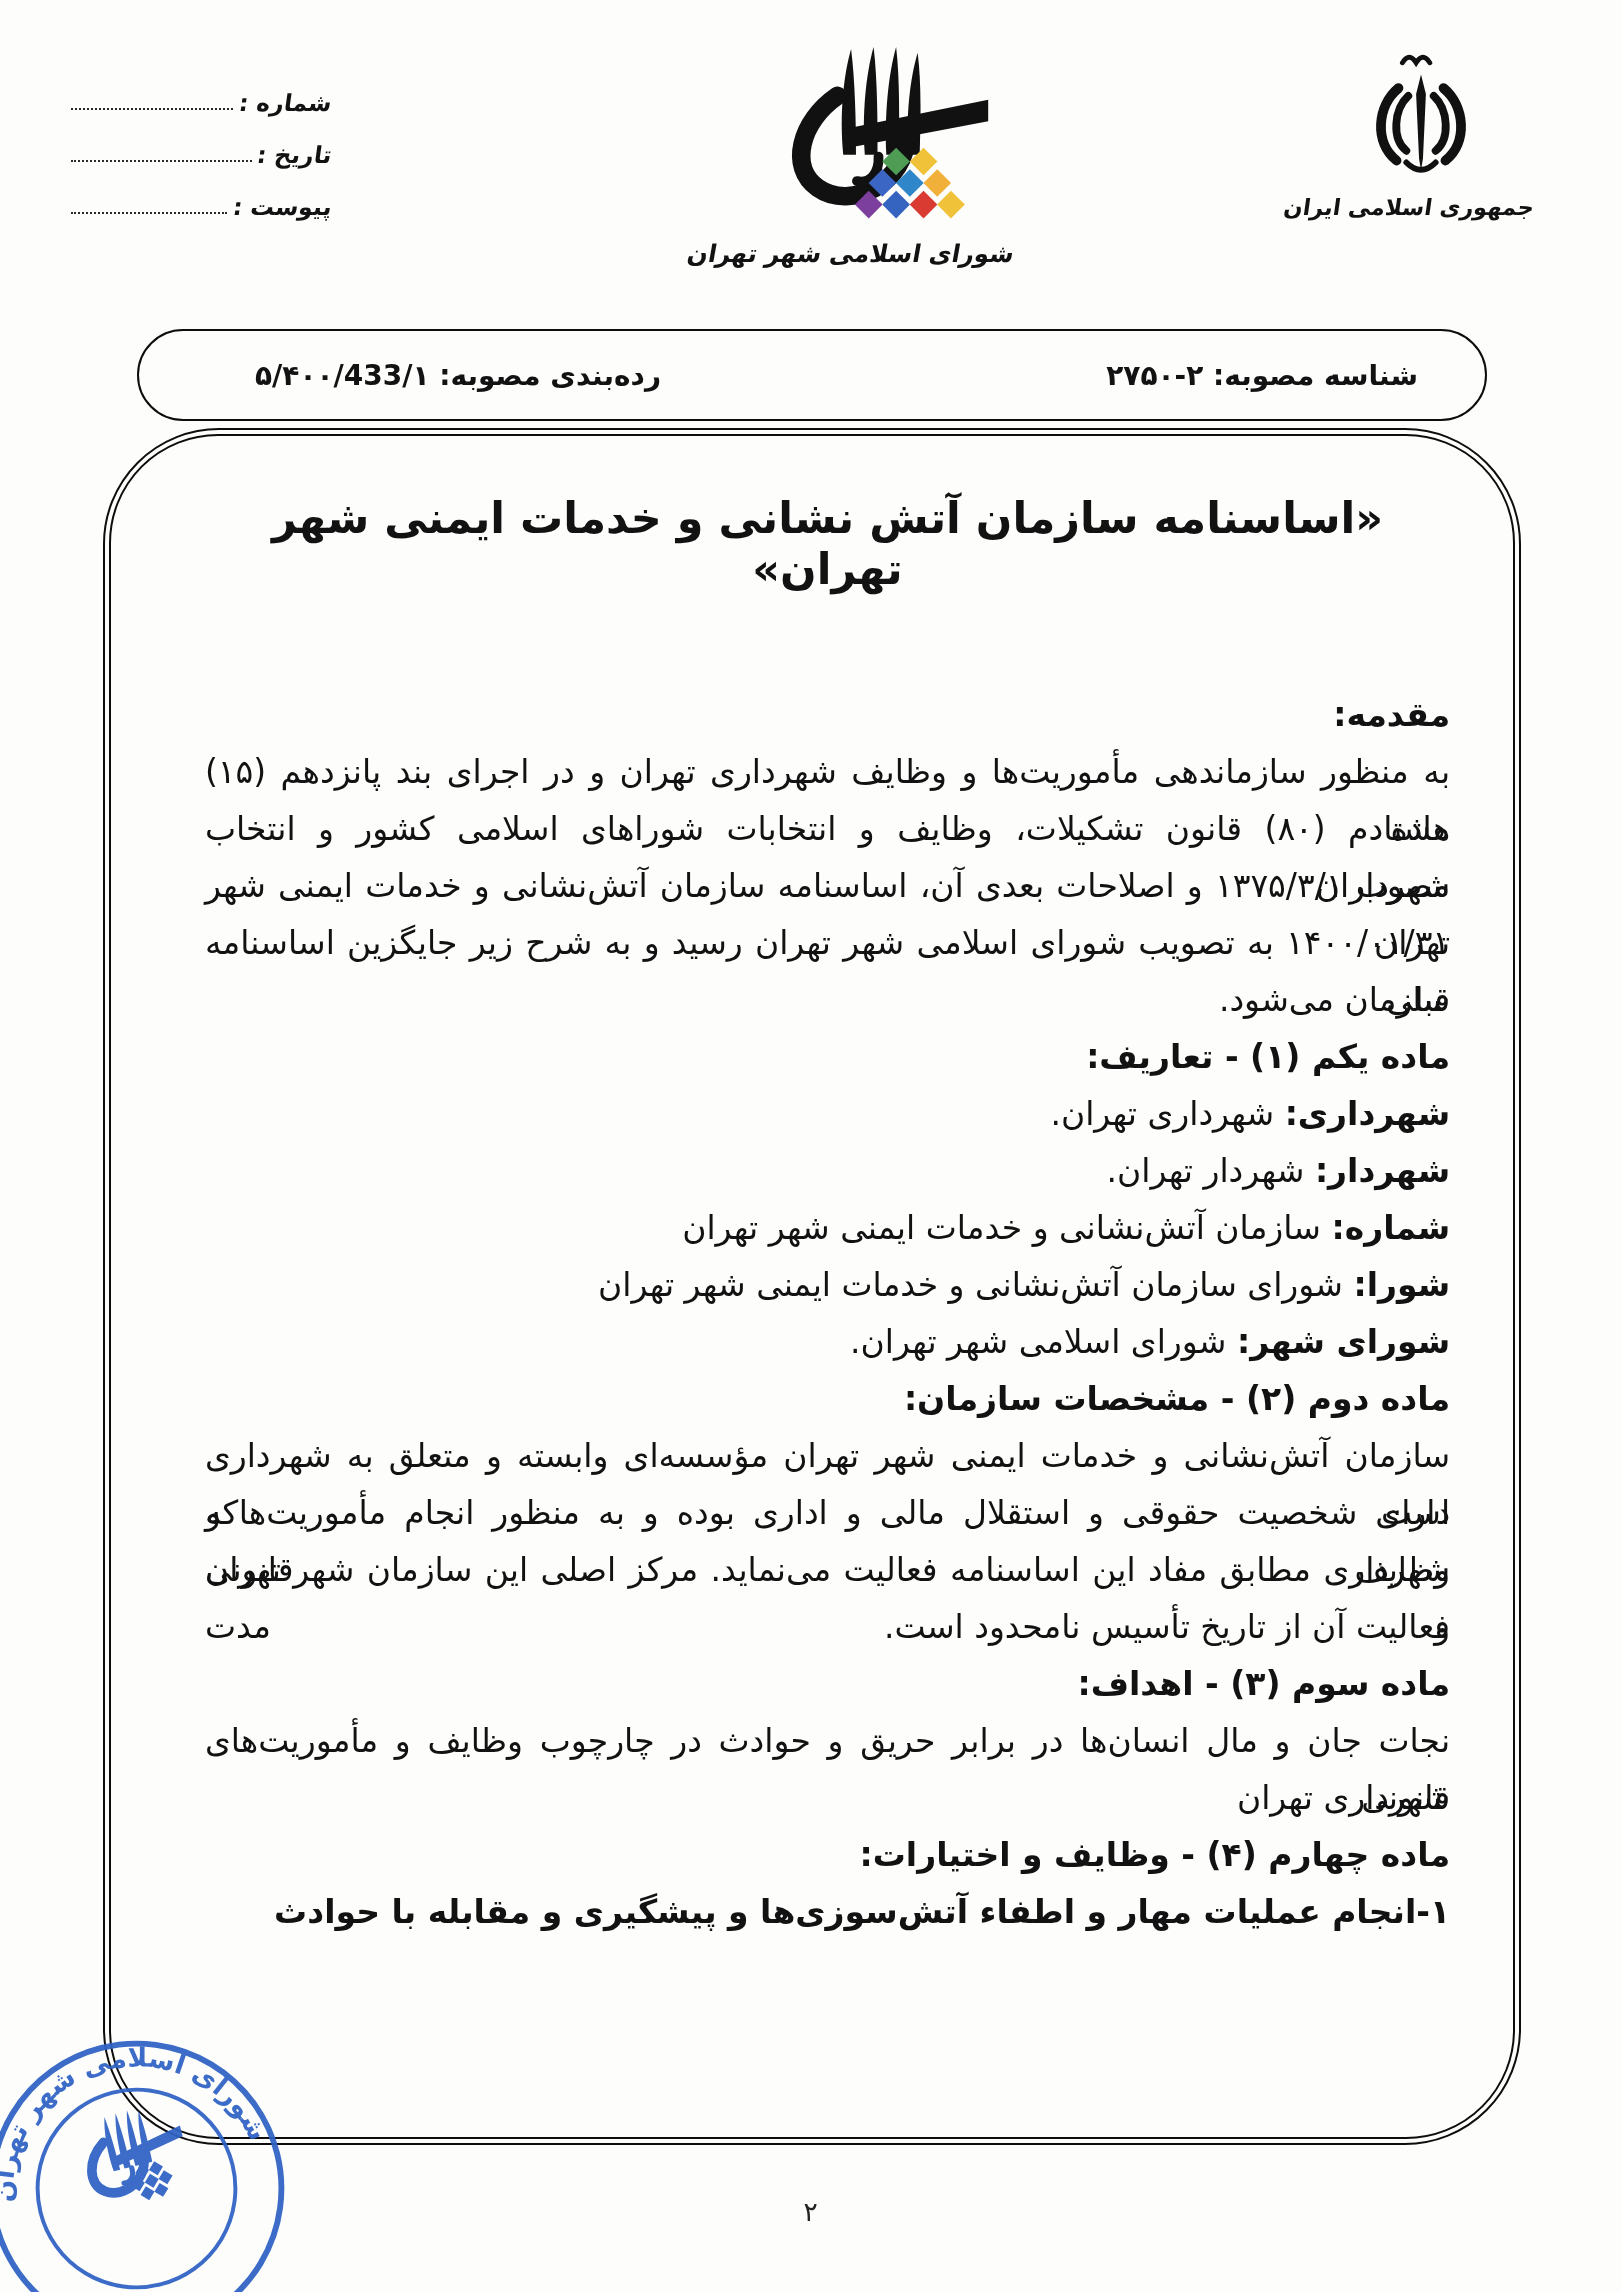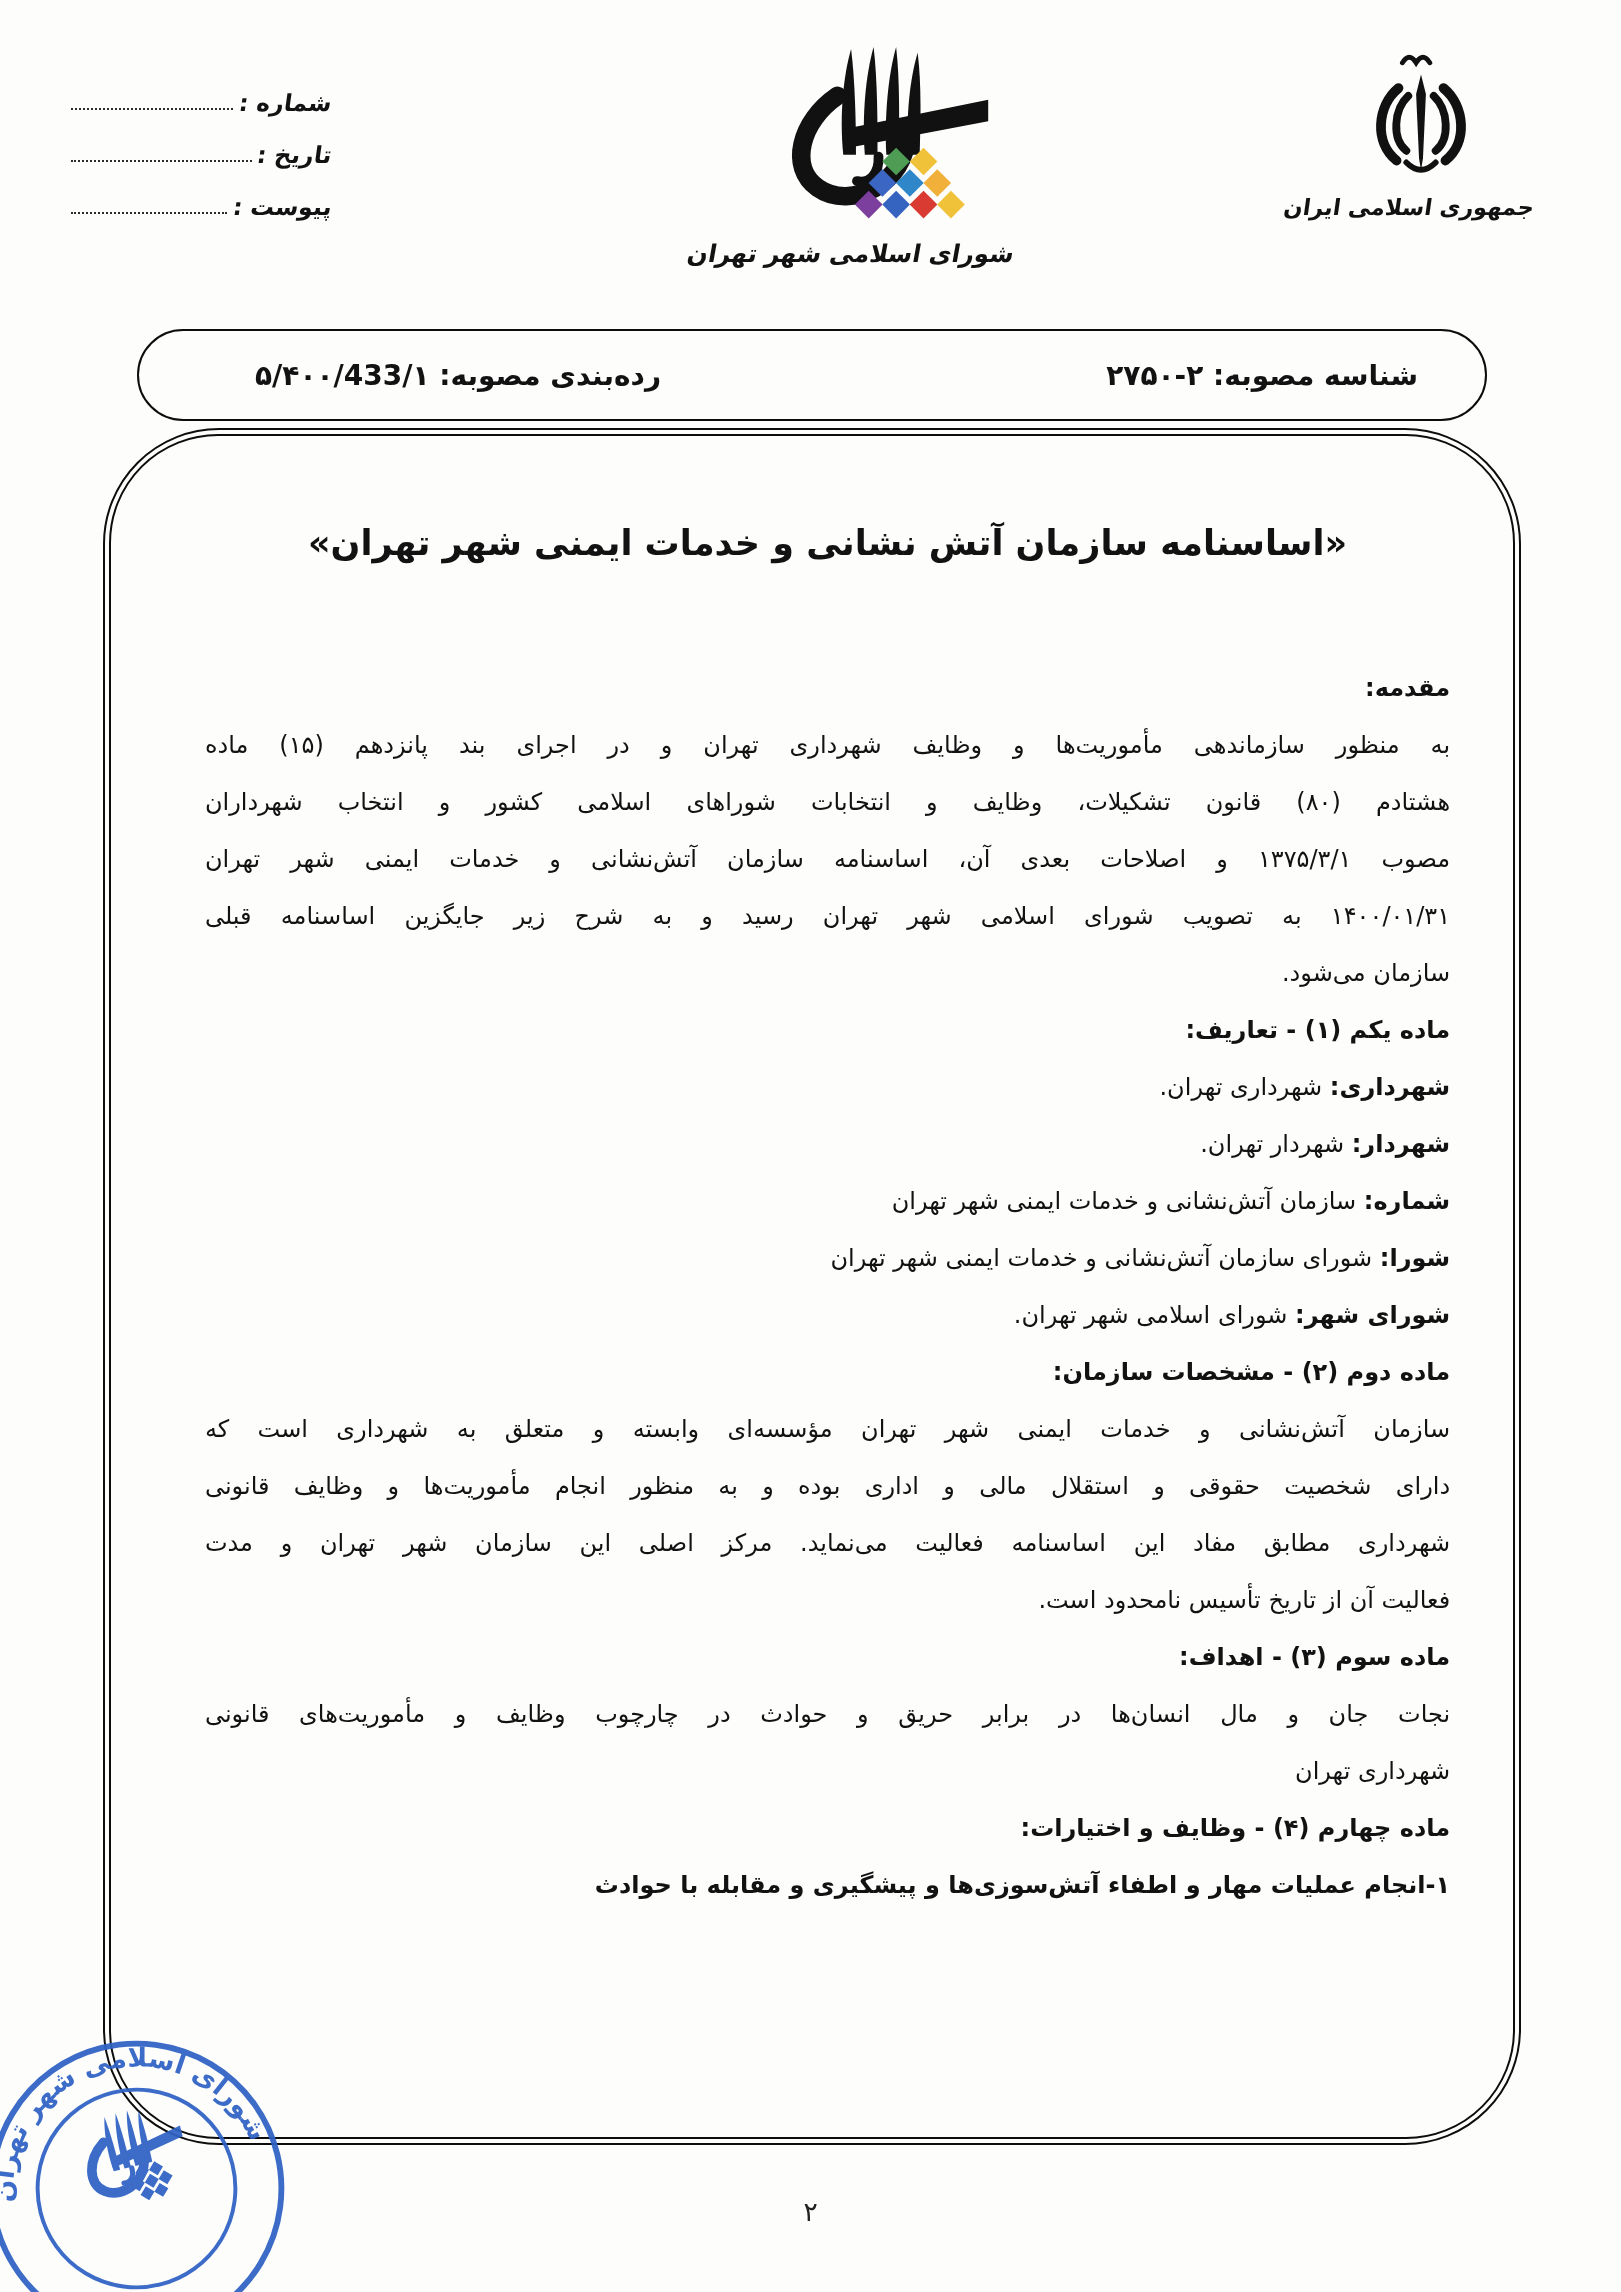--- a/index.html
+++ b/index.html
@@ -40,26 +40,26 @@
   
   .main-box{
     position:absolute; top:428px; left:103px; width:1418px; height:1717px;
     border:2.9px solid #0d0d0d; border-radius:116px; box-sizing:border-box;
   }
   .main-box-inner{
     position:absolute; inset:3.9px; border:2.5px solid #0d0d0d; border-radius:109px;
     box-sizing:border-box; padding:0 63px 0 94px; overflow:hidden;
   }
   .doc-title{
-    margin:82px 0 0 0; text-align:center; font-weight:700;
-    font-size:35px; line-height:51px;
+    margin:57px 0 0 0; text-align:center; font-weight:700;
+    font-size:43px; line-height:51px;
   }
   .doc-body{margin-top:91px;}
   .line{
-    height:57px; line-height:57px; font-size:24px; text-align:right;
+    height:57px; line-height:57px; font-size:33px; text-align:right;
     white-space:normal; overflow:visible;
   }
   .line.justify{text-align:justify; text-align-last:justify; text-justify:inter-word;}
   .line.bold{font-weight:700;}
   .line b{font-weight:700;}
   
   .stamp{
     position:absolute; left:-27.4px; top:2025px; width:327px; height:327px;
     transform:rotate(-14deg); color:var(--stamp-color,#2e62c4); opacity:.93;
   }

